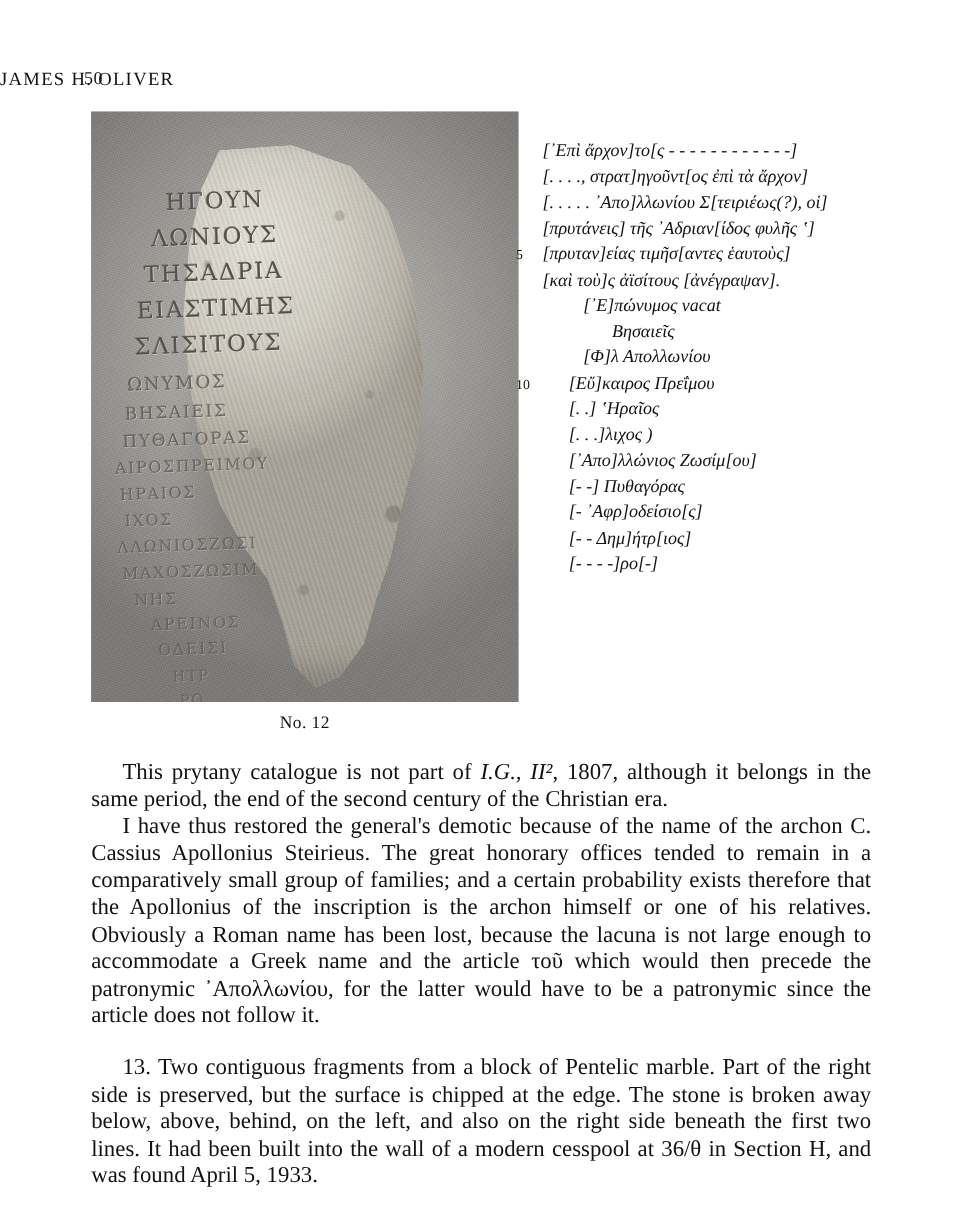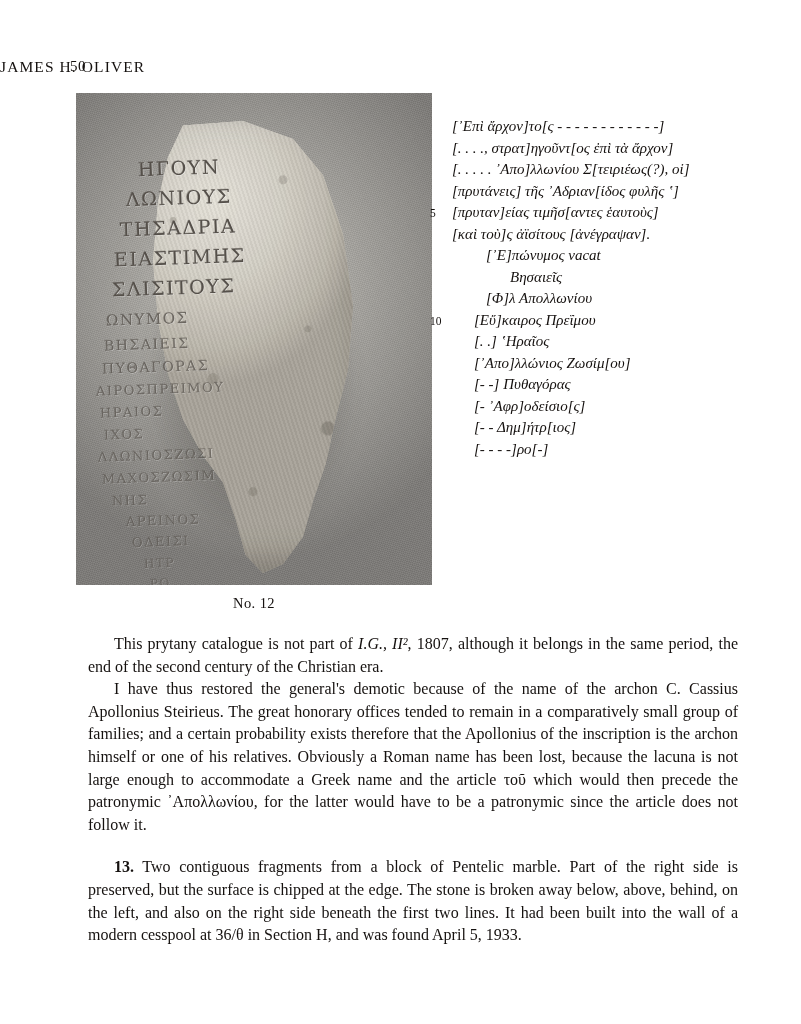--- a/index.html
+++ b/index.html
@@ -157,37 +157,37 @@
     font-family: "Liberation Serif", serif;
     color: #15110f;
   }
   .insc-line.ind2 { padding-left: 22px; }
   .insc-line.ind3 { padding-left: 34px; }
   .insc-line.ind5 { padding-left: 58px; }
 
   
   .body-text {
     position: absolute;
-    left: 88px;
+    left: 76px;
     top: 633px;
     width: 650px;
-    font-size: 16px;
+    font-size: 19px;
     line-height: 22.6px;
     text-align: justify;
     text-justify: inter-word;
   }
   .body-text p {
     margin: 0;
     text-indent: 26px;
   }
   .body-text p.gap {
     margin-top: 20px;
   }
   .body-text b.entry-num {
-    font-weight: bold;
+    font-weight: normal;
     margin-top: 12px;
   }
   .it { font-style: italic; }
 </style>
 </head>
 <body>
 
 <div class="page">
 
   <div class="page-number">50</div>
@@ -231,20 +231,21 @@
     <div class="insc-line"><span class="lnum"></span><span>[. . . ., στρατ]ηγοῦντ[ος ἐπὶ τὰ ἄρχον]</span></div>
     <div class="insc-line"><span class="lnum"></span><span>[. . . . . ᾿Απο]λλωνίου Σ[τειριέως(?), οἱ]</span></div>
     <div class="insc-line"><span class="lnum"></span><span>[πρυτάνεις] τῆς ᾿Αδριαν[ίδος φυλῆς ʽ]</span></div>
     <div class="insc-line"><span class="lnum">5</span><span>[πρυταν]είας τιμῆσ[αντες ἑαυτοὺς]</span></div>
     <div class="insc-line"><span class="lnum"></span><span>[καὶ τοὺ]ς ἀϊσίτους [ἀνέγραψαν].</span></div>
     <div class="insc-line ind3"><span class="lnum"></span><span>[᾿Ε]πώνυμος vacat</span></div>
     <div class="insc-line ind5"><span class="lnum"></span><span>Βησαιεῖς</span></div>
     <div class="insc-line ind3"><span class="lnum"></span><span>[Φ]λ Απολλωνίου</span></div>
     <div class="insc-line ind2"><span class="lnum">10</span><span>[Εὔ]καιρος Πρεΐμου</span></div>
     <div class="insc-line ind2"><span class="lnum"></span><span>[. .] ʽΗραῖος</span></div>
+    <div class="insc-line ind2"><span class="lnum"></span><span>[. . .]λιχος )</span></div>
     <div class="insc-line ind2"><span class="lnum"></span><span>[᾿Απο]λλώνιος Ζωσίμ[ου]</span></div>
     <div class="insc-line ind2"><span class="lnum"></span><span>[- -] Πυθαγόρας</span></div>
     <div class="insc-line ind2"><span class="lnum"></span><span>[- ᾿Αφρ]οδείσιο[ς]</span></div>
     <div class="insc-line ind2"><span class="lnum"></span><span>[- - Δημ]ήτρ[ιος]</span></div>
     <div class="insc-line ind2"><span class="lnum"></span><span>[- - - -]ρο[-]</span></div>
   </div>
 
   <div class="body-text">
     <p>This prytany catalogue is not part of <span class="it">I.G., II²</span>, 1807, although it belongs in the same period, the end of the second century of the Christian era.</p>
     <p>I have thus restored the general's demotic because of the name of the archon C. Cassius Apollonius Steirieus. The great honorary offices tended to remain in a comparatively small group of families; and a certain probability exists therefore that the Apollonius of the inscription is the archon himself or one of his relatives. Obviously a Roman name has been lost, because the lacuna is not large enough to accommodate a Greek name and the article τοῦ which would then precede the patronymic ᾿Απολλωνίου, for the latter would have to be a patronymic since the article does not follow it.</p>

